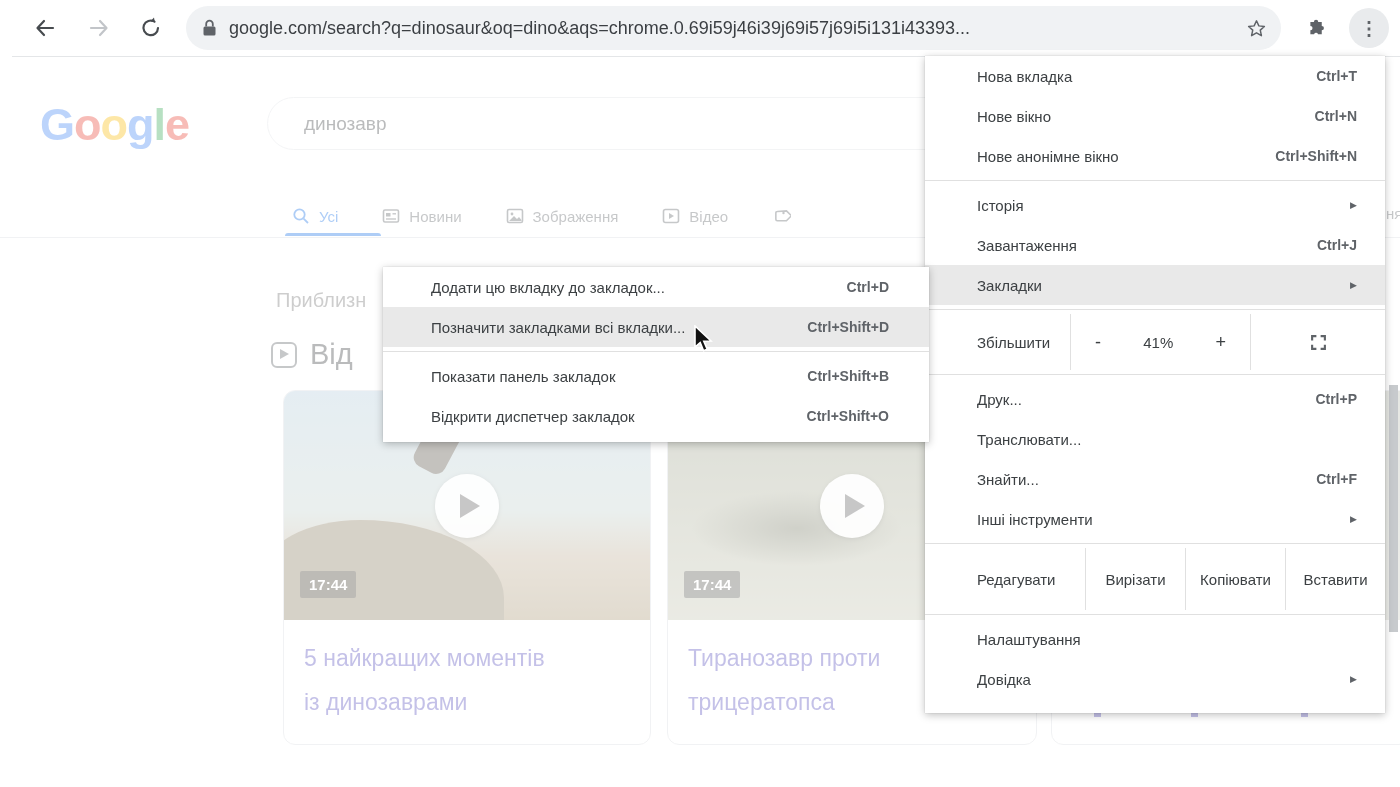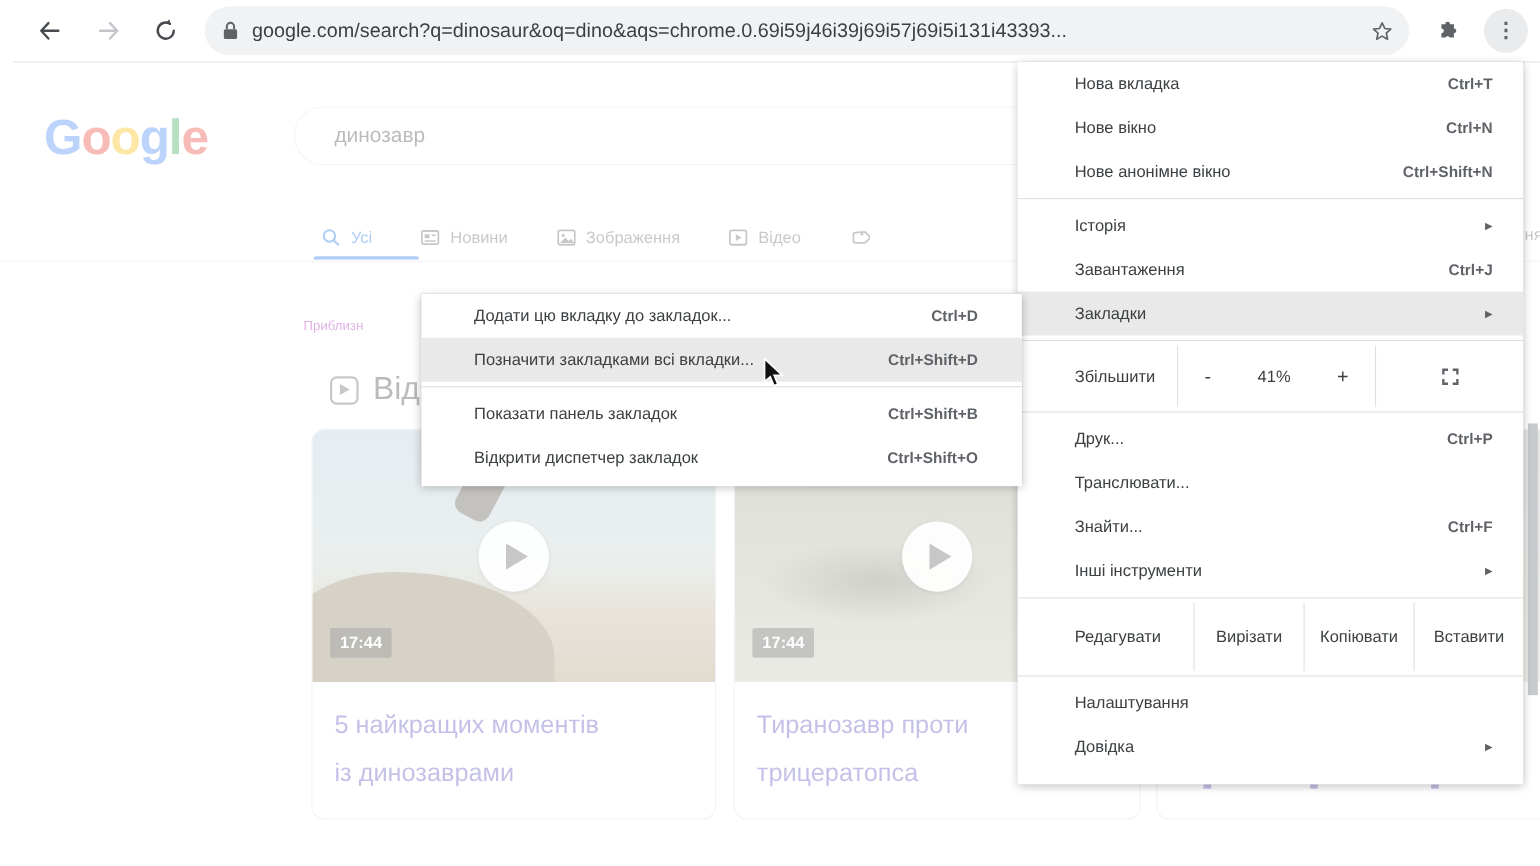--- a/index.html
+++ b/index.html
@@ -16,23 +16,23 @@
     border:1px solid #dfe1e5; border-radius:27px; background:#fff;
     font-size:19px; color:#3c4043; line-height:51px; padding-left:36px; }
 
   .tabs { position:absolute; left:292px; top:196px; height:40px; display:flex; gap:44px; align-items:center; }
   .tab { display:flex; align-items:center; gap:9px; font-size:15px; color:#5f6368; }
   .tab.active { color:#1a73e8; }
   .tab-underline { position:absolute; left:285px; top:233px; width:96px; height:3px; background:#1a73e8; border-radius:3px 3px 0 0; }
   .tabs-border { position:absolute; left:0; top:237px; width:1400px; height:1px; background:#dadce0; }
   .tabs-fragment { position:absolute; left:1386px; top:205px; font-size:15px; color:#5f6368; }
 
-  .results-text { position:absolute; left:276px; top:289px; font-size:12px; color:#a21caf; white-space:nowrap; }
-
-  .videos-heading { position:absolute; left:300px; top:338px; display:flex; align-items:center; gap:13px;
+  .results-text { position:absolute; left:276px; top:289px; font-size:20px; color:#737373; white-space:nowrap; }
+
+  .videos-heading { position:absolute; left:271px; top:338px; display:flex; align-items:center; gap:13px;
     font-size:29px; color:#3c4043; }
   .vh-icon { width:26px; height:26px; border:2.5px solid #5f6368; border-radius:6px; position:relative; }
   .vh-icon::after { content:""; position:absolute; left:7px; top:5px; border-left:9px solid #5f6368;
     border-top:5.5px solid transparent; border-bottom:5.5px solid transparent; }
 
   .card { position:absolute; top:390px; height:355px; background:#fff; border:1px solid #dadce0; border-radius:12px; overflow:hidden; }
   .c1 { left:283px; width:368px; }
   .c2 { left:667px; width:370px; }
   .c3 { left:1051px; width:360px; }
   .thumb { position:relative; height:229px; overflow:hidden; }

